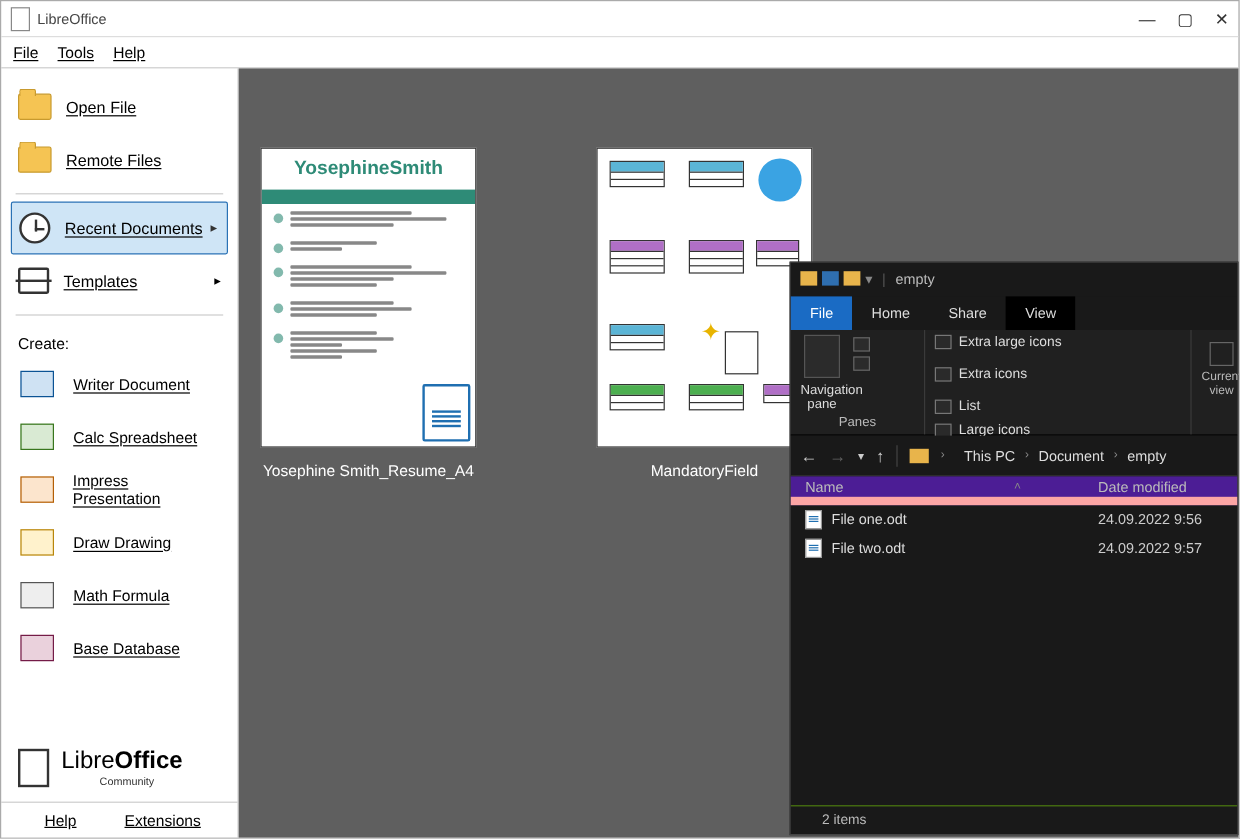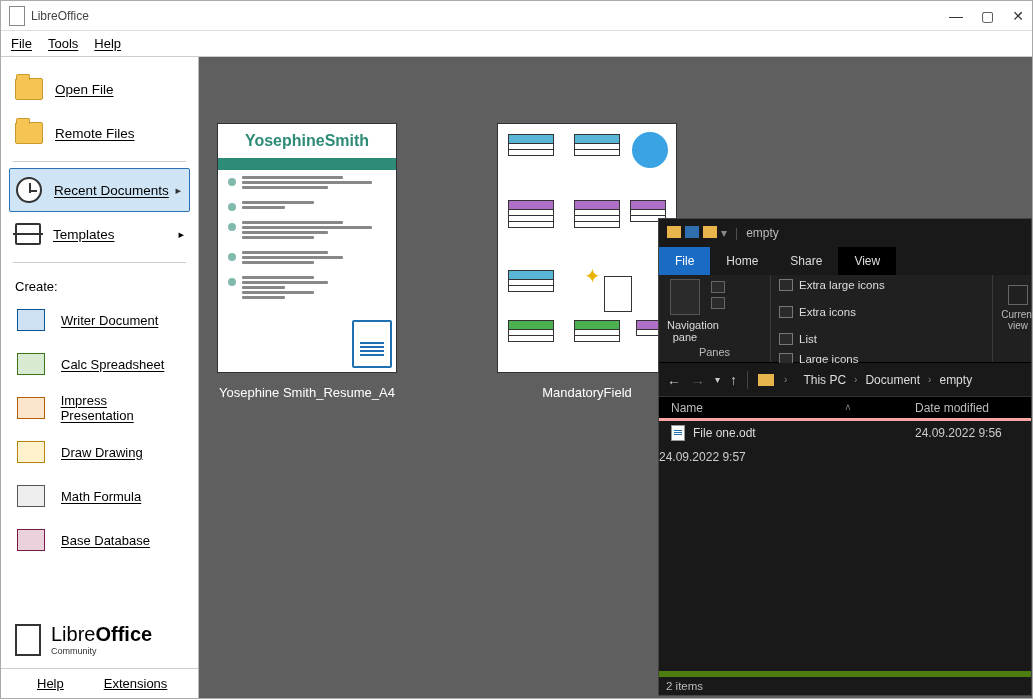--- a/index.html
+++ b/index.html
@@ -26,21 +26,21 @@
 .divider { height: 1px; background: #ccc; margin: 6px 12px; }
 
 .create-label { font-size: 13px; padding: 10px 14px 4px; }
 
 .create-item { display: flex; align-items: center; gap: 16px; height: 44px; padding: 0 16px; font-size: 13px; cursor: pointer; }
 .create-item .under { text-decoration: underline; text-underline-offset: 2px; }
 
 .brand { display: flex; align-items: center; gap: 10px; padding: 12px 14px; margin-top: auto; }
 .brand-text .big { font-size: 20px; font-weight: 400; }
 .brand-text .bold { font-weight: 700; }
-.brand-text .sub { font-size: 9px; color: #333; }
+.brand-text .sub { font-size: 9px; color: #333; margin-left: 32px; }
 
 .lo-footer { height: 30px; border-top: 1px solid #ccc; display: flex; align-items: center; gap: 40px; padding: 0 36px; font-size: 13px; }
 
 .lo-content { flex: 1; background: #5f5f5f; position: relative; padding: 18px; }
 .lo-content .docs { display: flex; gap: 100px; }
 .thumb-wrap { display: flex; flex-direction: column; align-items: center; gap: 12px; color: #fff; font-size: 13px; }
 .thumb { width: 180px; height: 250px; background: #fff; border: 1px solid #333; position: relative; overflow: hidden; margin-top: 48px; }
 .thumb-doc { background: #fff; }
 .thumb-diagram { background: #fff; }
 .thumb-badge { position: absolute; right: 4px; bottom: 4px; width: 40px; height: 48px; background: #fff; border: 2px solid #1f6fb1; border-radius: 2px; }
@@ -86,32 +86,32 @@
 .ex-opt { display: flex; align-items: center; gap: 6px; font-size: 11.5px; cursor: pointer; }
 .ex-opt .sw { width: 14px; height: 12px; border: 1px solid #777; background: #2a2a2a; }
 .ex-opt.selected { background: #3a5a78; padding: 1px 4px; margin: 0 -4px; }
 .ex-side-btn { width: 34px; text-align: center; font-size: 11px; color: #bbb; padding-top: 6px; }
 
 .ex-addr { height: 34px; background: #191919; display: flex; align-items: center; gap: 10px; padding: 0 8px; border-bottom: 1px solid #333; }
 .ex-addr .arrow { color: #ccc; font-size: 14px; cursor: pointer; }
 .ex-addr .path { display: flex; align-items: center; gap: 8px; margin-left: 6px; }
 .ex-addr .chev { color: #888; font-size: 10px; }
 
-.ex-cols { height: 24px; background: #000000; display: flex; align-items: center; border-bottom: 3px solid #fca5a5; color: #bbb; }
+.ex-cols { height: 24px; background: #4c1d95; display: flex; align-items: center; border-bottom: 7px solid #fca5a5; color: #bbb; }
 .ex-cols .c-name { flex: 1; padding-left: 12px; }
 .ex-cols .c-date { width: 116px; }
 
 .ex-files { flex: 1; background: #191919; }
 .ex-file { display: flex; align-items: center; height: 24px; cursor: pointer; }
 .ex-file .fname { flex: 1; display: flex; align-items: center; gap: 8px; padding-left: 12px; }
 .ex-file .fdate { width: 116px; color: #ccc; }
 .ex-file .ficon { width: 14px; height: 16px; background: #fff; border: 1px solid #999; position: relative; }
 .ex-file .ficon::after { content: ""; position: absolute; top: 4px; left: 2px; right: 2px; height: 1px; background: #1f6fb1; box-shadow: 0 2px 0 #1f6fb1, 0 4px 0 #1f6fb1; }
 
-.ex-status { height: 24px; background: #191919; display: flex; align-items: center; padding: 0 7px; border-top: 6px solid #4d7c0f; color: #bbb; font-size: 11.5px; }
+.ex-status { height: 24px; background: #191919; display: flex; align-items: center; padding: 0 26px; border-top: 1px solid #4d7c0f; color: #bbb; font-size: 11.5px; }
 
 
 .ico { width: 28px; height: 22px; display: inline-block; }
 .ico-folder { background: #f5c453; border: 1px solid #c89a2e; border-radius: 2px; position: relative; }
 .ico-folder::before { content: ""; position: absolute; top: -5px; left: 0; width: 12px; height: 5px; background: #f5c453; border: 1px solid #c89a2e; border-bottom: none; border-radius: 2px 2px 0 0; }
 .ico-clock { width: 26px; height: 26px; border-radius: 50%; border: 2px solid #333; position: relative; background: #fff; }
 .ico-clock::before { content: ""; position: absolute; left: 50%; top: 50%; width: 8px; height: 2px; background: #333; transform-origin: left; }
 .ico-clock::after { content: ""; position: absolute; left: 50%; top: 20%; width: 2px; height: 10px; background: #333; }
 .ico-templates { width: 26px; height: 22px; border: 2px solid #333; border-radius: 2px; position: relative; }
 .ico-templates::before { content: ""; position: absolute; left: -4px; right: -4px; top: 8px; height: 2px; background: #333; }
@@ -434,20 +434,24 @@
 
   <div class="ex-files">
     <div class="ex-file">
       <div class="fname">
           <span class="ficon"></span>
           <span>File one.odt</span>
         </div>
       <div class="fdate">24.09.2022 9:56</div>
     </div>
     <div class="ex-file">
+      <div class="fname">
+          <span class="ficon"></span>
+          <span>File two.odt</span>
+        </div>
       <div class="fdate">24.09.2022 9:57</div>
     </div>
   </div>
 
   <div class="ex-status">
     <span>2 items</span>
   </div>
 </div>
 
 </body></html>

